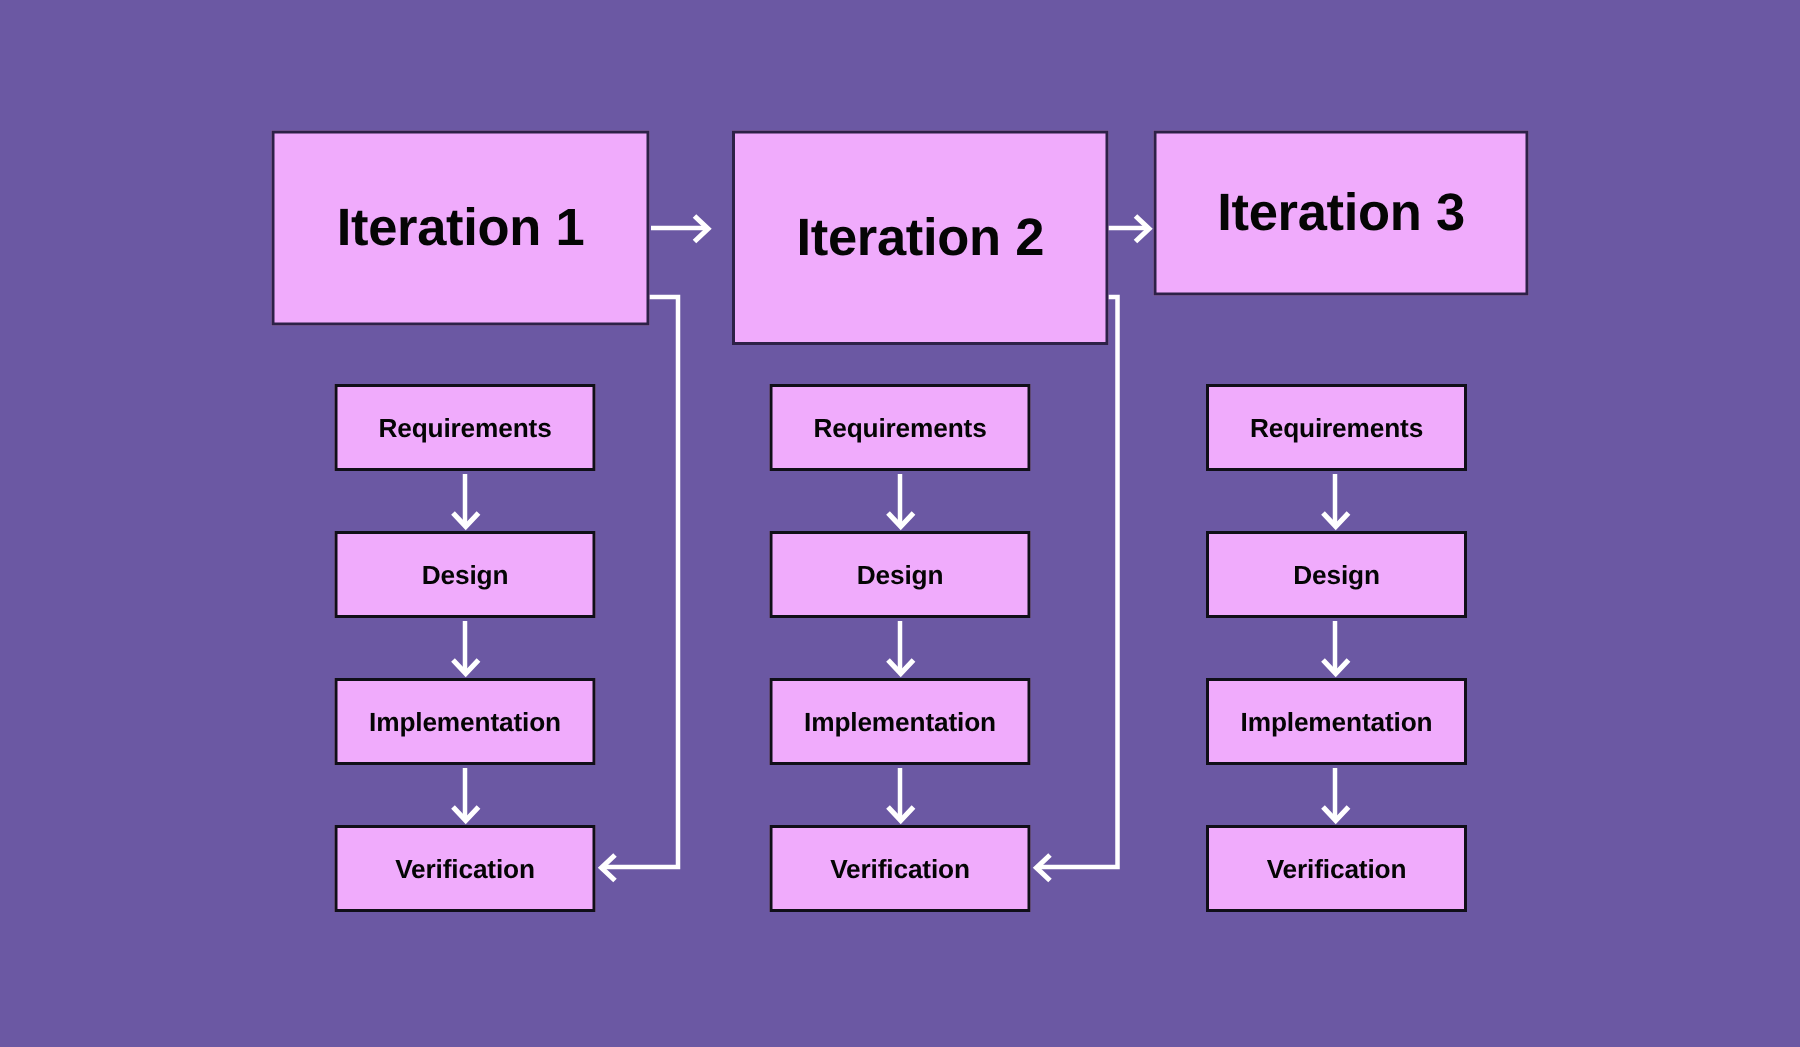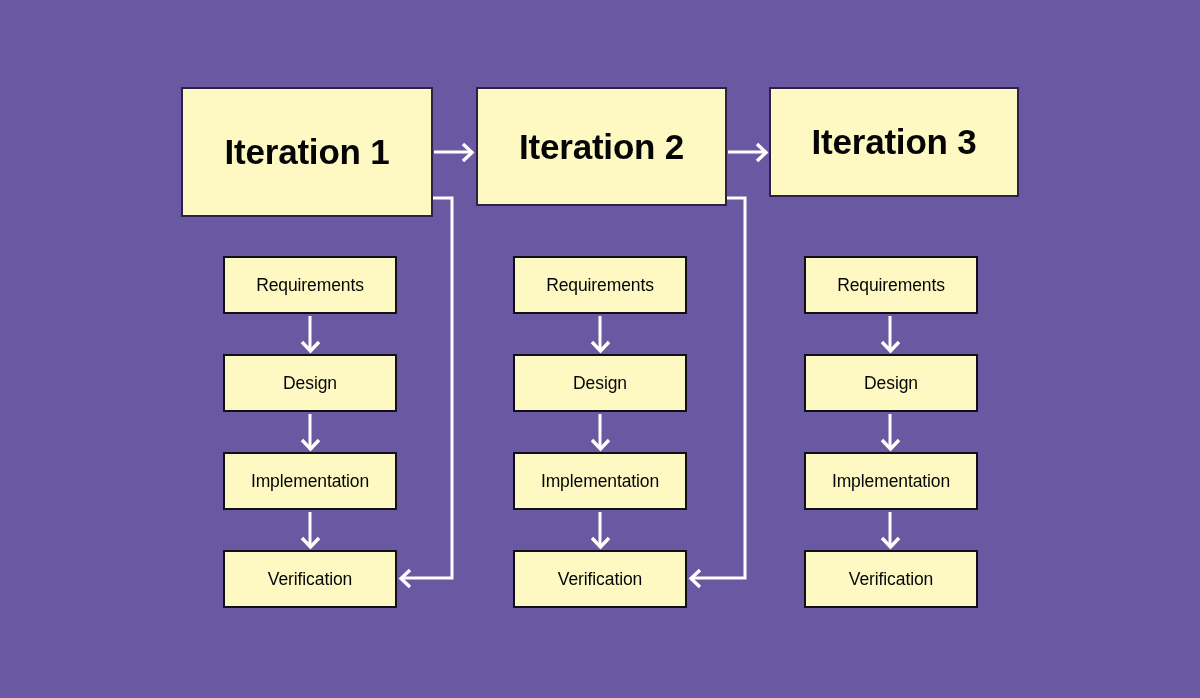--- a/index.html
+++ b/index.html
@@ -12,37 +12,37 @@
     position: relative;
     width: 1200px;
     height: 698px;
     background: #6b58a3;
     overflow: hidden;
     font-family: "Liberation Sans", sans-serif;
   }
   .node {
     position: absolute;
     box-sizing: border-box;
-    background: #fef9c3;
+    background: #f0abfc;
     display: flex;
     align-items: center;
     justify-content: center;
     text-align: right;
     color: #050505;
   }
   .iteration-node {
     border: 2px solid #2d2147;
     font-size: 35px;
     font-weight: 700;
     letter-spacing: -0.2px;
   }
   .phase-node {
     border: 2px solid #100f18;
     font-size: 17.5px;
-    font-weight: 400;
+    font-weight: 700;
     letter-spacing: -0.1px;
   }
   .edge-layer {
     position: absolute;
     left: 0;
     top: 0;
     width: 1200px;
     height: 698px;
     pointer-events: none;
   }
@@ -126,21 +126,21 @@
       <path class="edge-path" d="M 724 198 L 745 198 L 745 578 L 692 578"></path>
       <path class="edge-head" d="M 700 570 L 691 578.5 L 700 587"></path>
     </g>
 
   </svg>
 
   <div class="node iteration-node" style="left:181px; top:87px; width:252px; height:130px;">
     <span>Iteration 1</span>
   </div>
 
-  <div class="node iteration-node" style="left:476px; top:87px; width:251px; height:119px;">
+  <div class="node iteration-node" style="left:488px; top:87px; width:251px; height:143px;">
     <span>Iteration 2</span>
   </div>
 
   <div class="node iteration-node" style="left:769px; top:87px; width:250px; height:110px;">
     <span>Iteration 3</span>
   </div>
 
   <div class="node phase-node" style="left:223px; top:256px; width:174px; height:58px;">
     <span>Requirements</span>
   </div>

